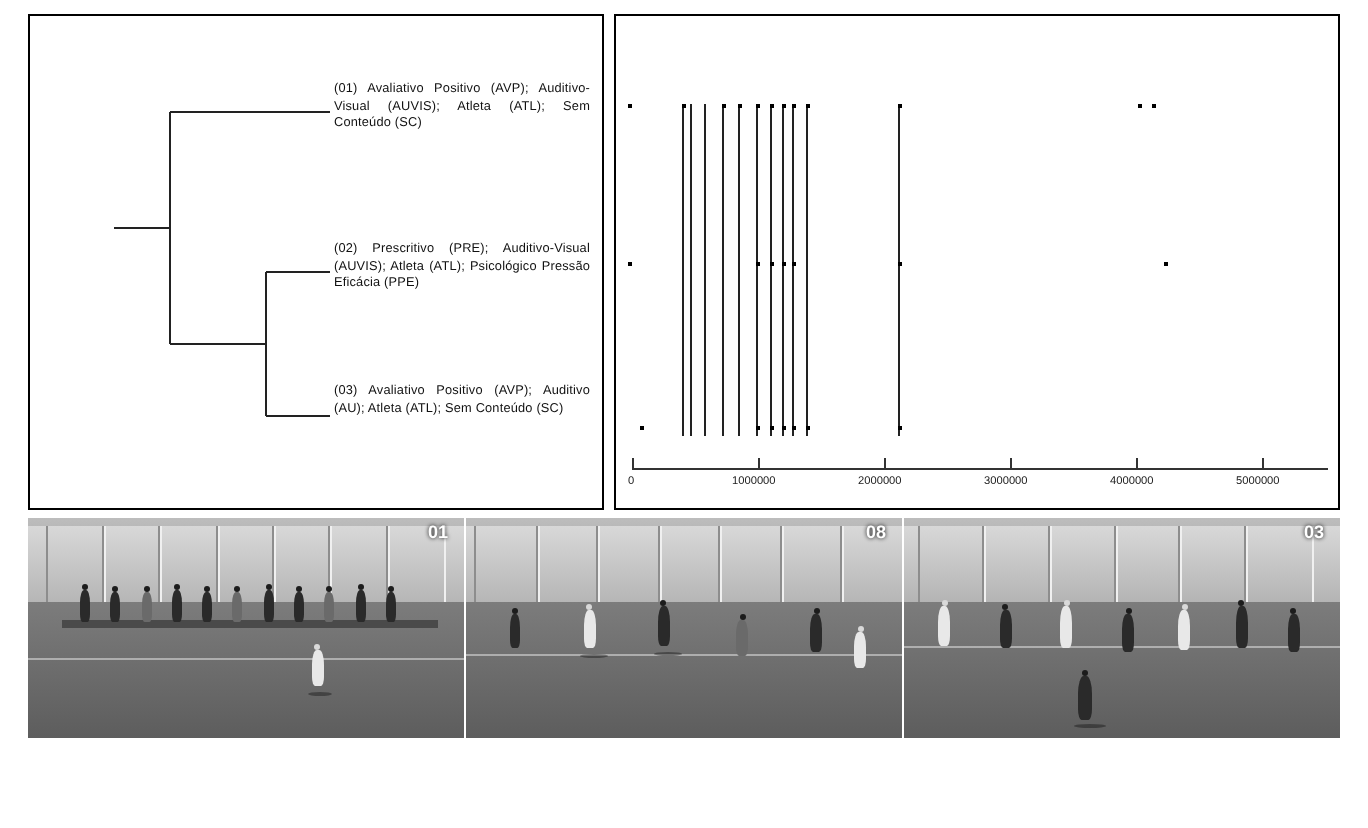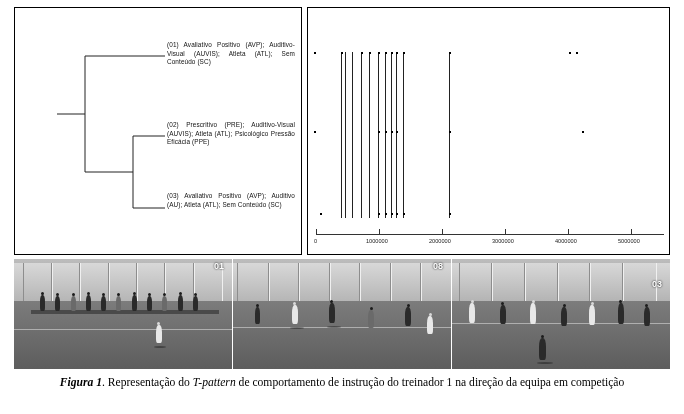--- a/index.html
+++ b/index.html
@@ -408,24 +408,21 @@
           <span class="head"></span>
         </div>
       <div class="person" style="left:88%; top:44%; width:6px; height:19px;">
           <span class="head"></span>
         </div>
       <div class="person" style="left:40%; top:72%; width:7px; height:22px;">
           <span class="head"></span>
         </div>
       <div class="shadow" style="left:39%; top:94%; width:16px;"></div>
 
-      <div class="frame-num" style="right:8px;margin-top:18px;">03</div>
+      <div class="frame-num" style="right:8px;">03</div>
     </div>
 
     <div class="frame-sep" style="left:218px;"></div>
     <div class="frame-sep" style="left:437px;"></div>
   </div>
 
-  <div class="caption">
-    <span class="fig-num">Figura 1</span><span>. Representação do </span><span class="ital">T-pattern</span><span> de comportamento de instrução do treinador 1 na direção da equipa em competição</span>
-  </div>
 
 </div>
 
 </body></html>

